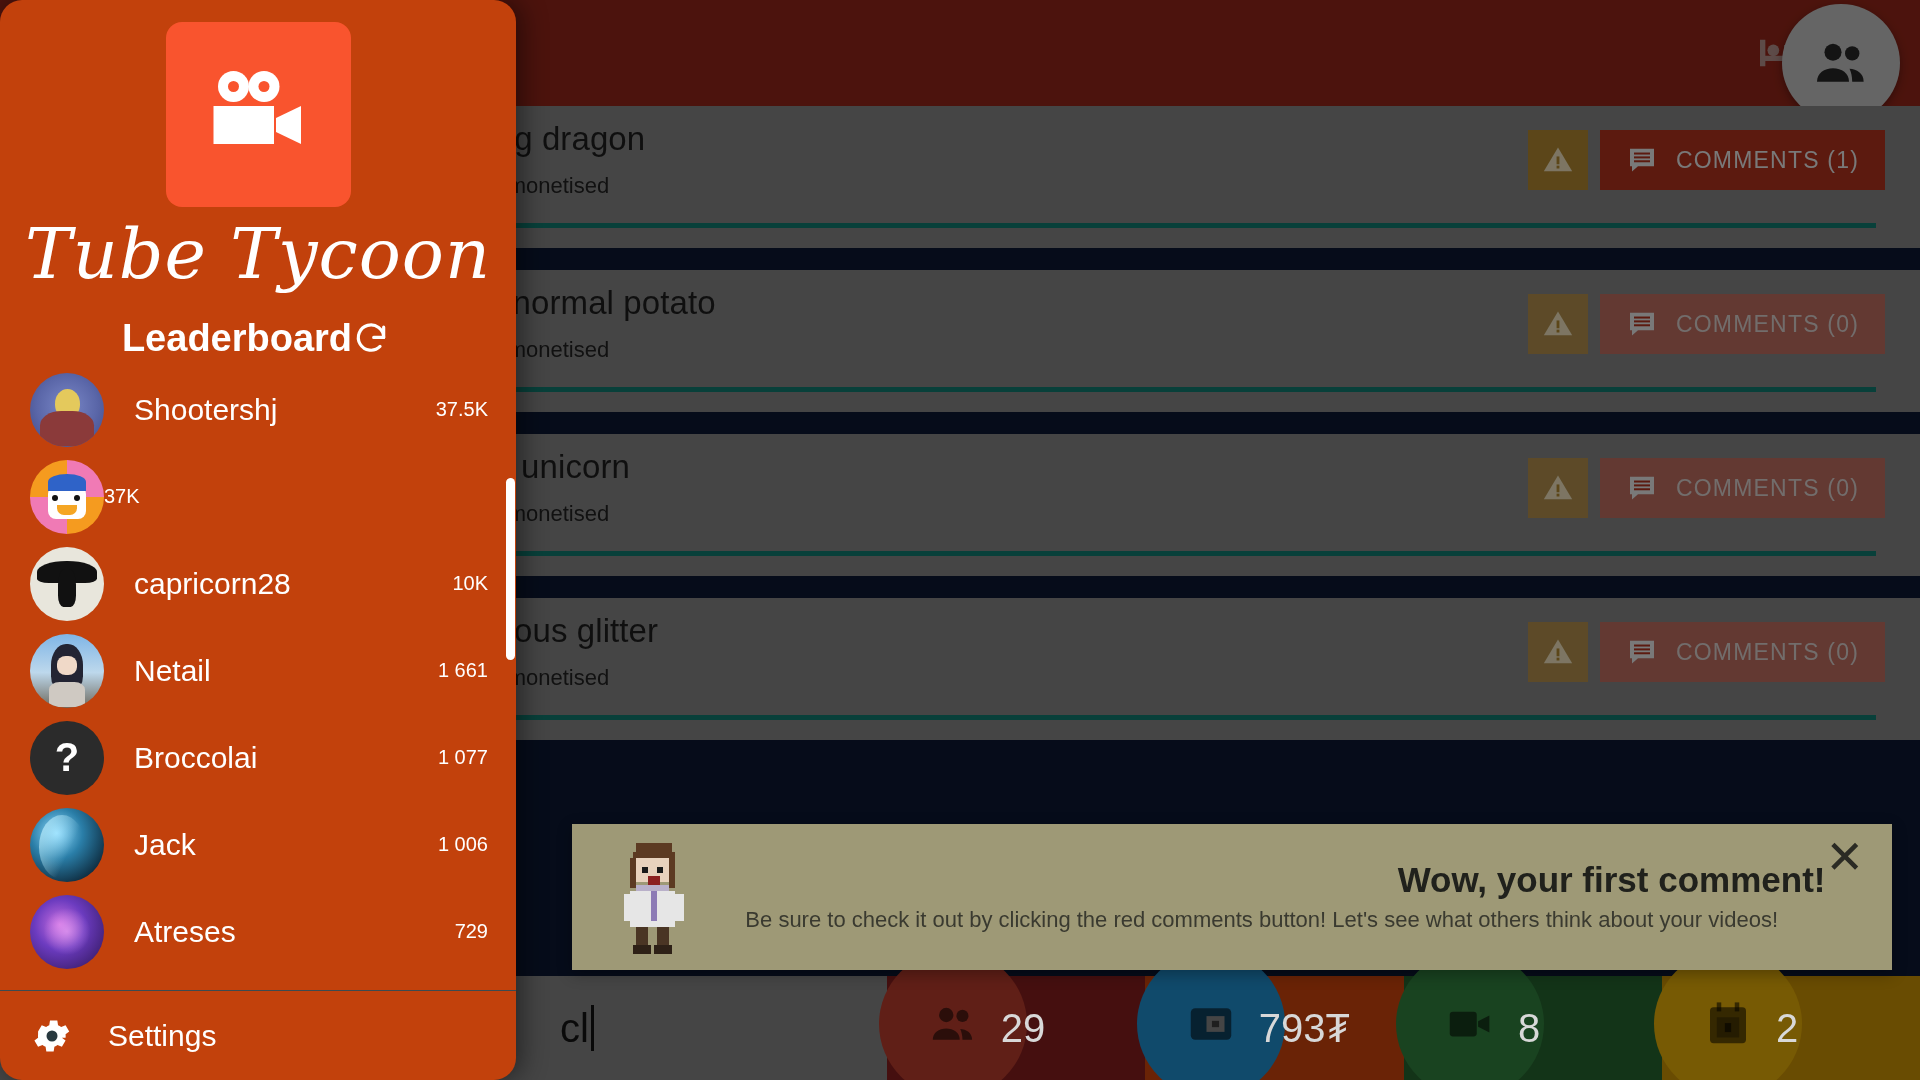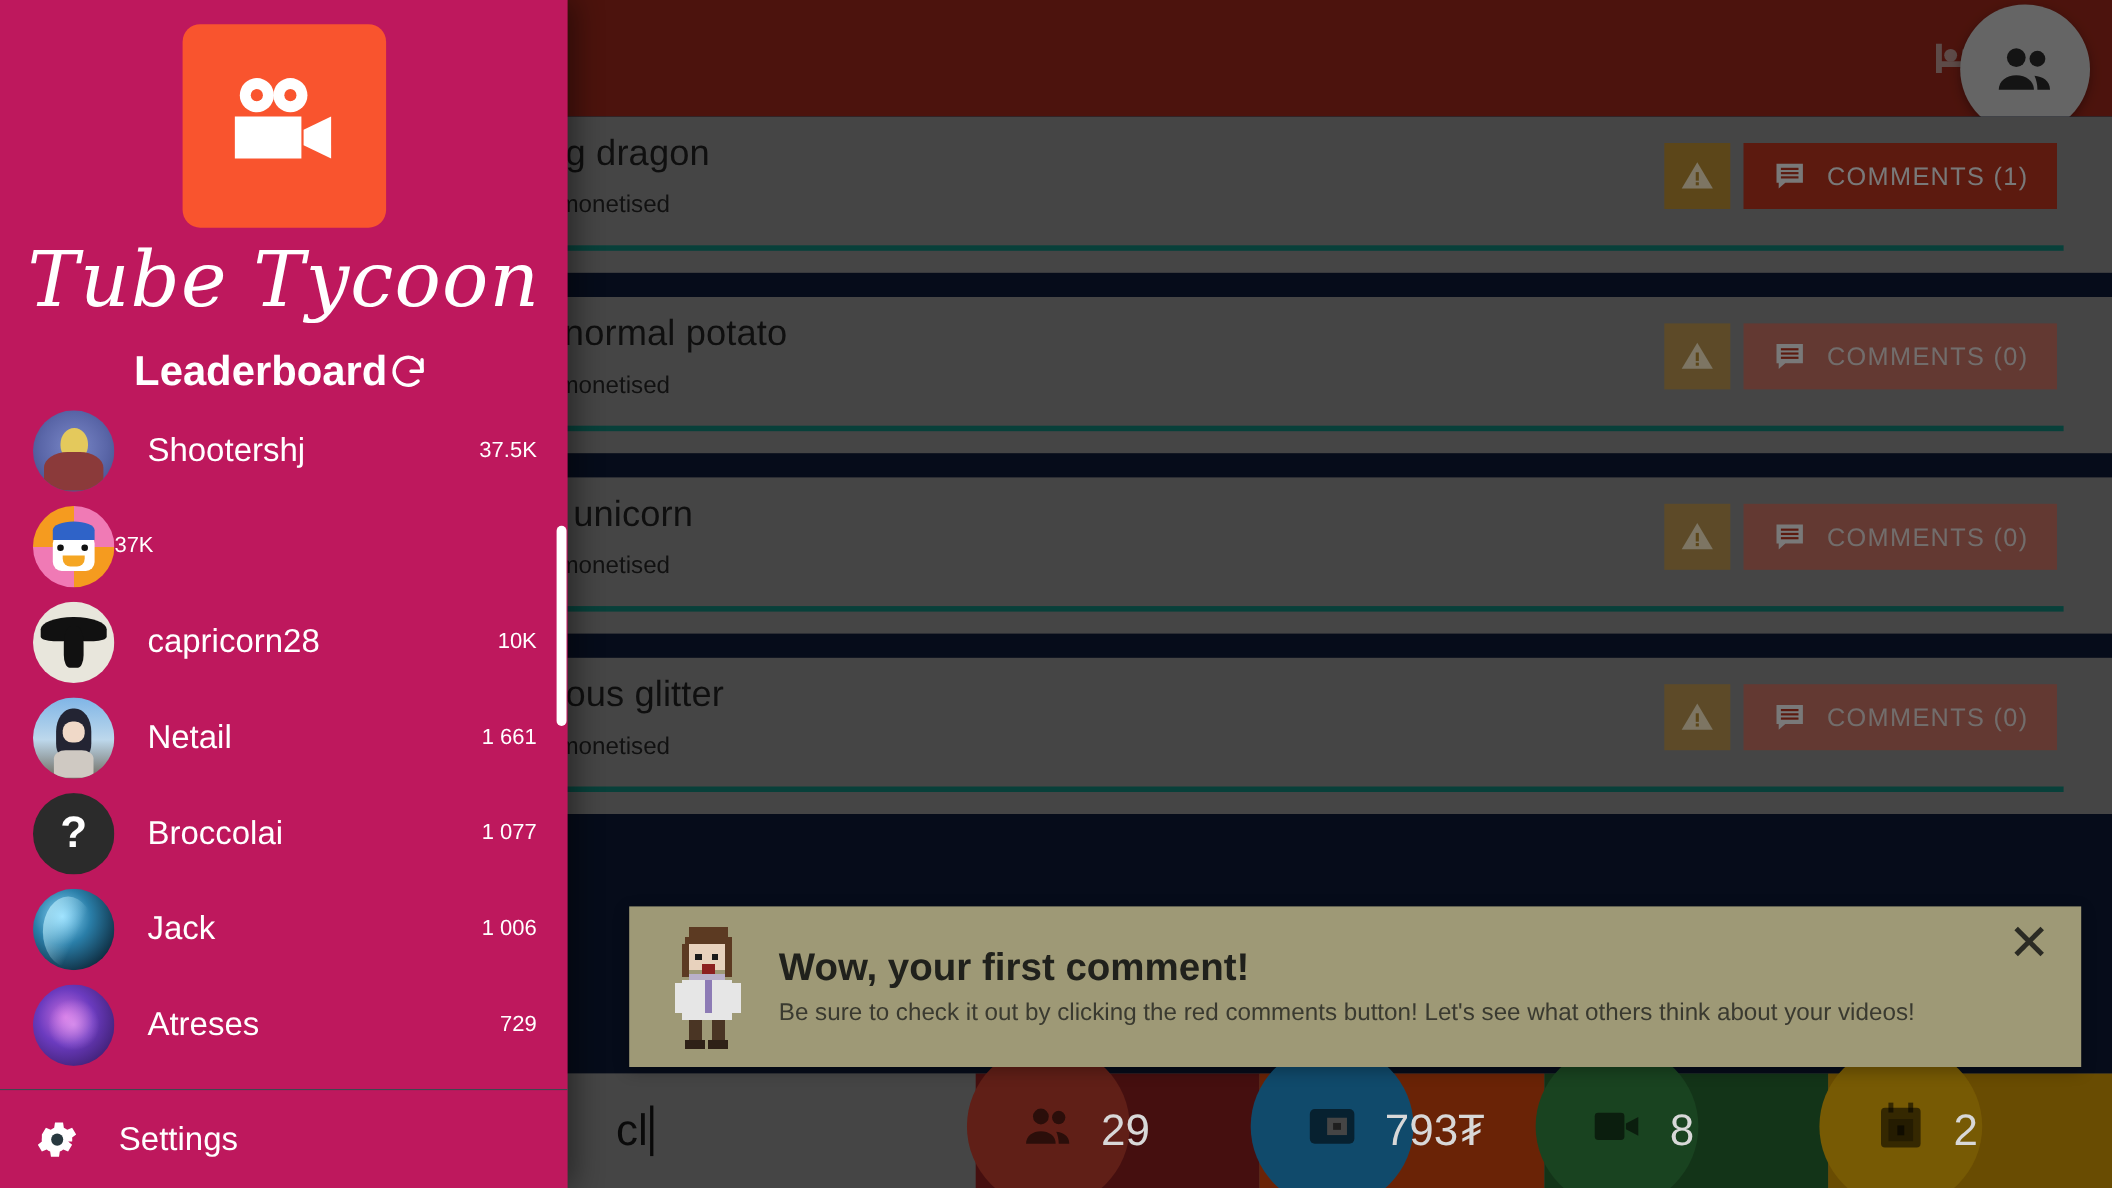--- a/index.html
+++ b/index.html
@@ -59,21 +59,21 @@
   .vstatus { display:flex; align-items:center; margin-top:12px; }
   .vstatus .pubword {
     color:#10786d; font-size:24px; font-weight:500; letter-spacing:.6px;
   }
   .vstatus .bar {
     flex:1; height:5px; background:#0f766b; margin-left:38px;
     margin-right:4px;
   }
 
   .vactions {
-    position:absolute; right:50px; top:24px;
+    position:absolute; right:35px; top:24px;
     display:flex; align-items:center; gap:12px;
   }
   .warn-btn {
     width:60px; height:60px; background:#a8802f;
     display:flex; align-items:center; justify-content:center;
     border:none; cursor:pointer;
   }
   .cmt-btn {
     height:60px; background:#a8301d; color:#dcdcdc;
     display:flex; align-items:center; gap:18px;
@@ -107,23 +107,23 @@
     display:flex; align-items:center; justify-content:center;
   }
   .stat .lbl { position:relative; z-index:2; margin-left:18px; }
 
   
   #scrim { position:absolute; inset:0; background:rgba(0,0,0,.45); }
 
   
   #drawer {
     position:absolute; left:0; top:0; width:516px; height:1080px;
-    background:#be185d;
+    background:#c2410c;
     box-shadow:6px 0 26px rgba(0,0,0,.45);
-    display:flex; flex-direction:column;
+    display:flex; flex-direction:column;border-radius:22px;
   }
   .logo-box {
     width:185px; height:185px; border-radius:16px; background:#f9542e;
     margin:22px auto 0 auto;
     display:flex; align-items:center; justify-content:center;
   }
   .brand {
     text-align:center; color:#fff; font-size:70px; margin-top:6px;
     font-family:"DejaVu Serif", serif; font-style:italic; font-weight:400;
     letter-spacing:1px;
@@ -157,21 +157,21 @@
   
   #drawer-scroll {
     position:absolute; left:506px; top:478px; width:9px; height:182px;
     background:#fff; border-radius:5px;
   }
 
   
   #toast {
     position:absolute; left:572px; top:824px; width:1320px; height:146px;
     background:#9e9976; display:flex; align-items:center;
-    padding:0 28px 0 30px; box-shadow:0 4px 14px rgba(0,0,0,.3);
+    padding:0 28px 0 40px; box-shadow:0 4px 14px rgba(0,0,0,.3);text-align:right;
   }
   #toast .sprite { width:84px; height:120px; flex:none; margin-right:22px; }
   #toast .txts { flex:1; }
   #toast .t1 { font-size:35px; color:#20211c; font-weight:700; margin-bottom:6px; }
   #toast .t2 { font-size:22px; color:#3a3a30; line-height:1.28; max-width:1060px; }
   #toast .x { font-size:46px; color:#2b2b24; cursor:pointer; line-height:1;
               align-self:flex-start; margin-top:10px; }
 </style>
 </head>
 <body>

